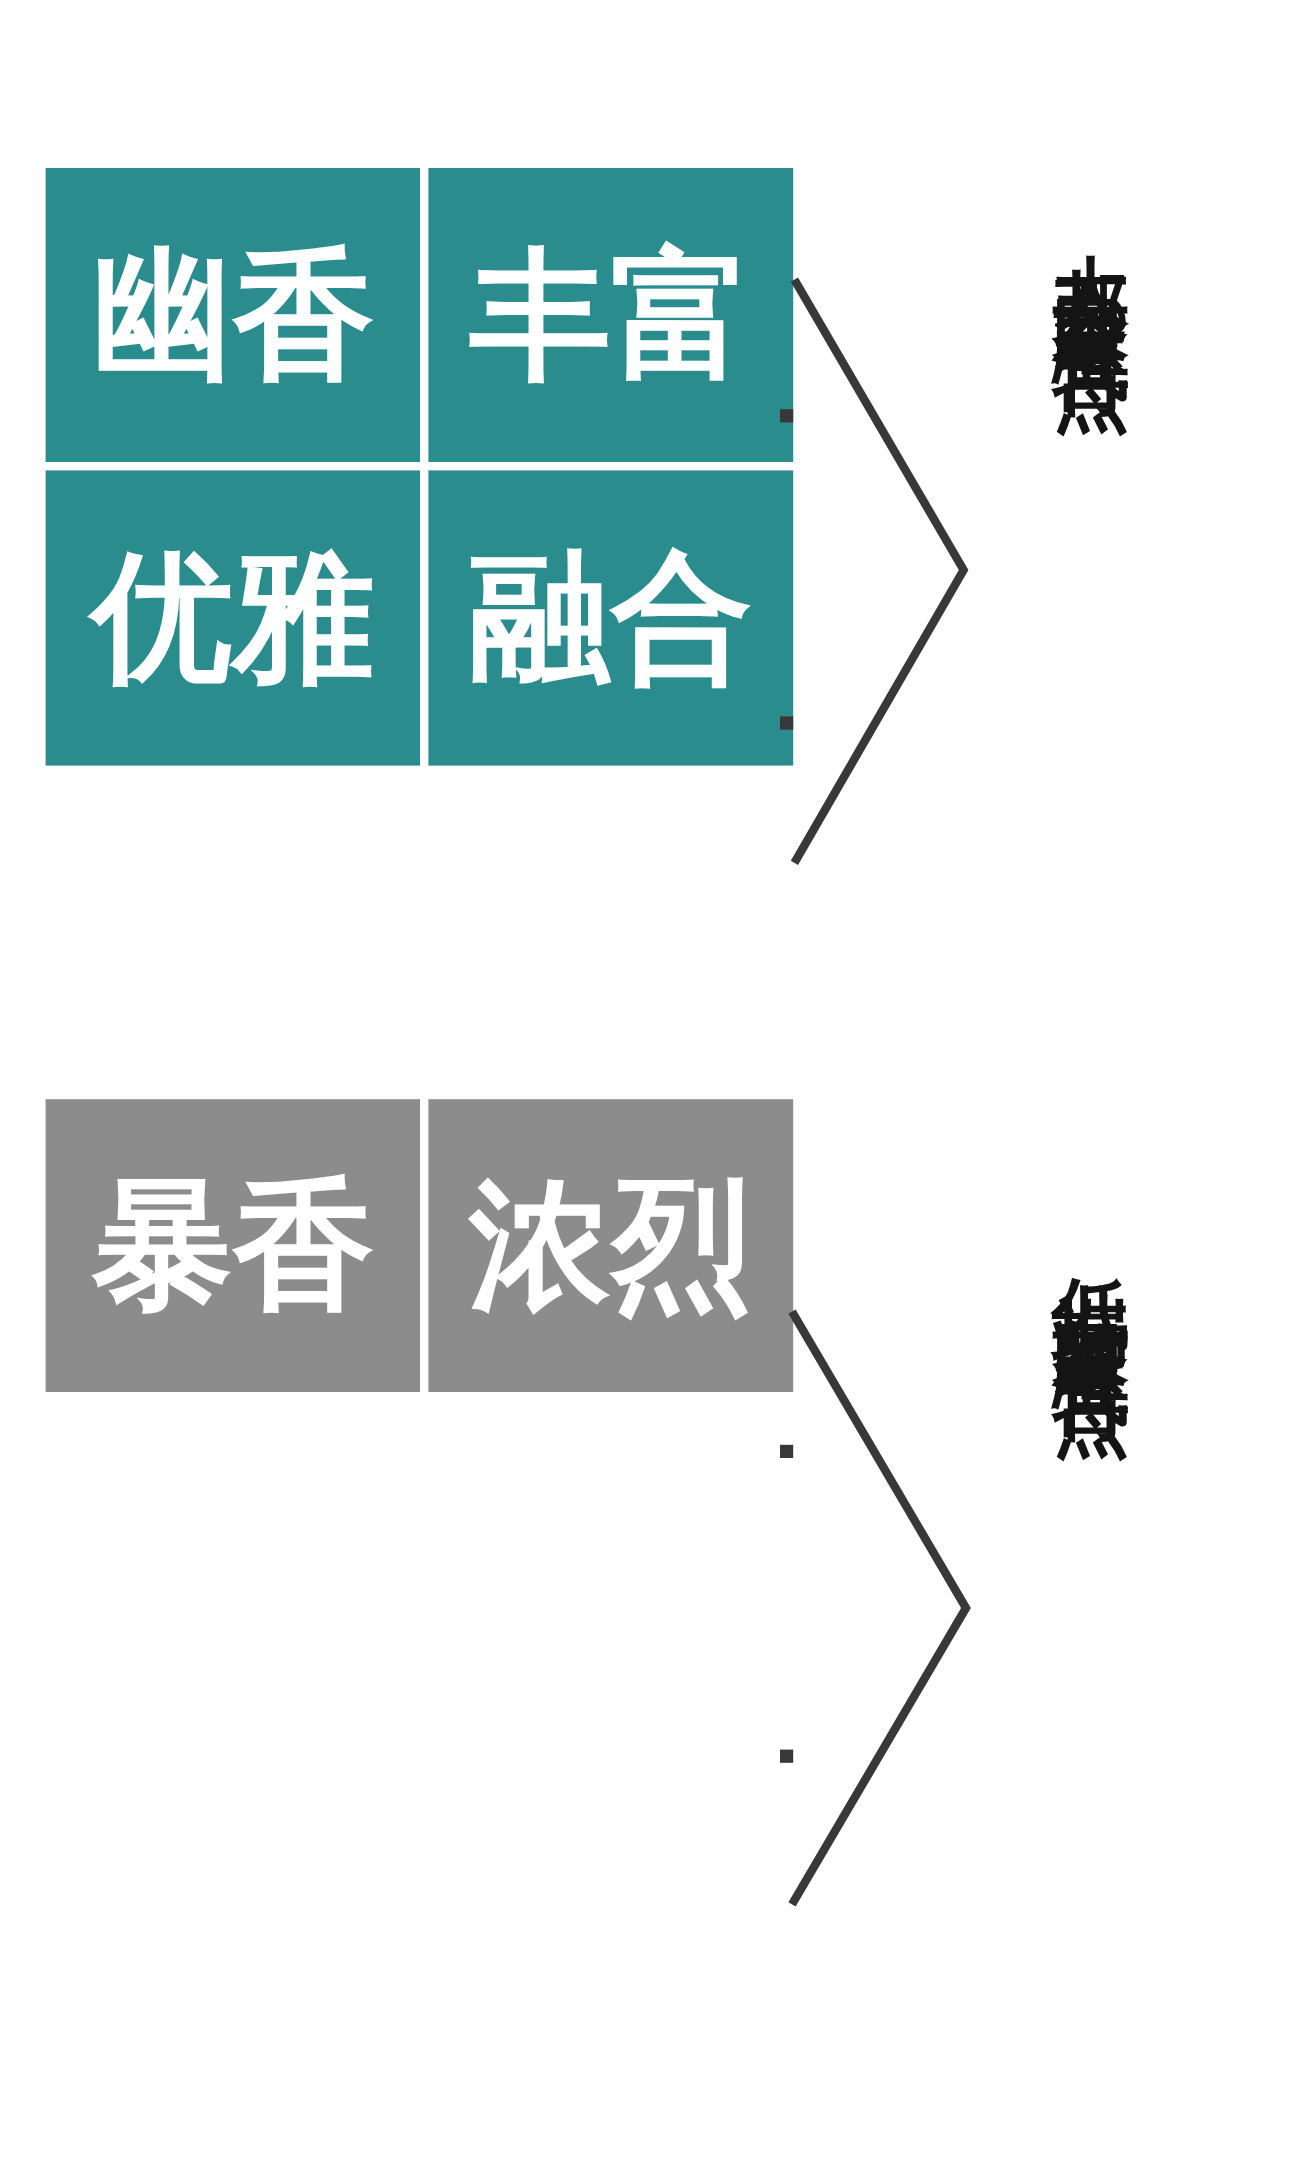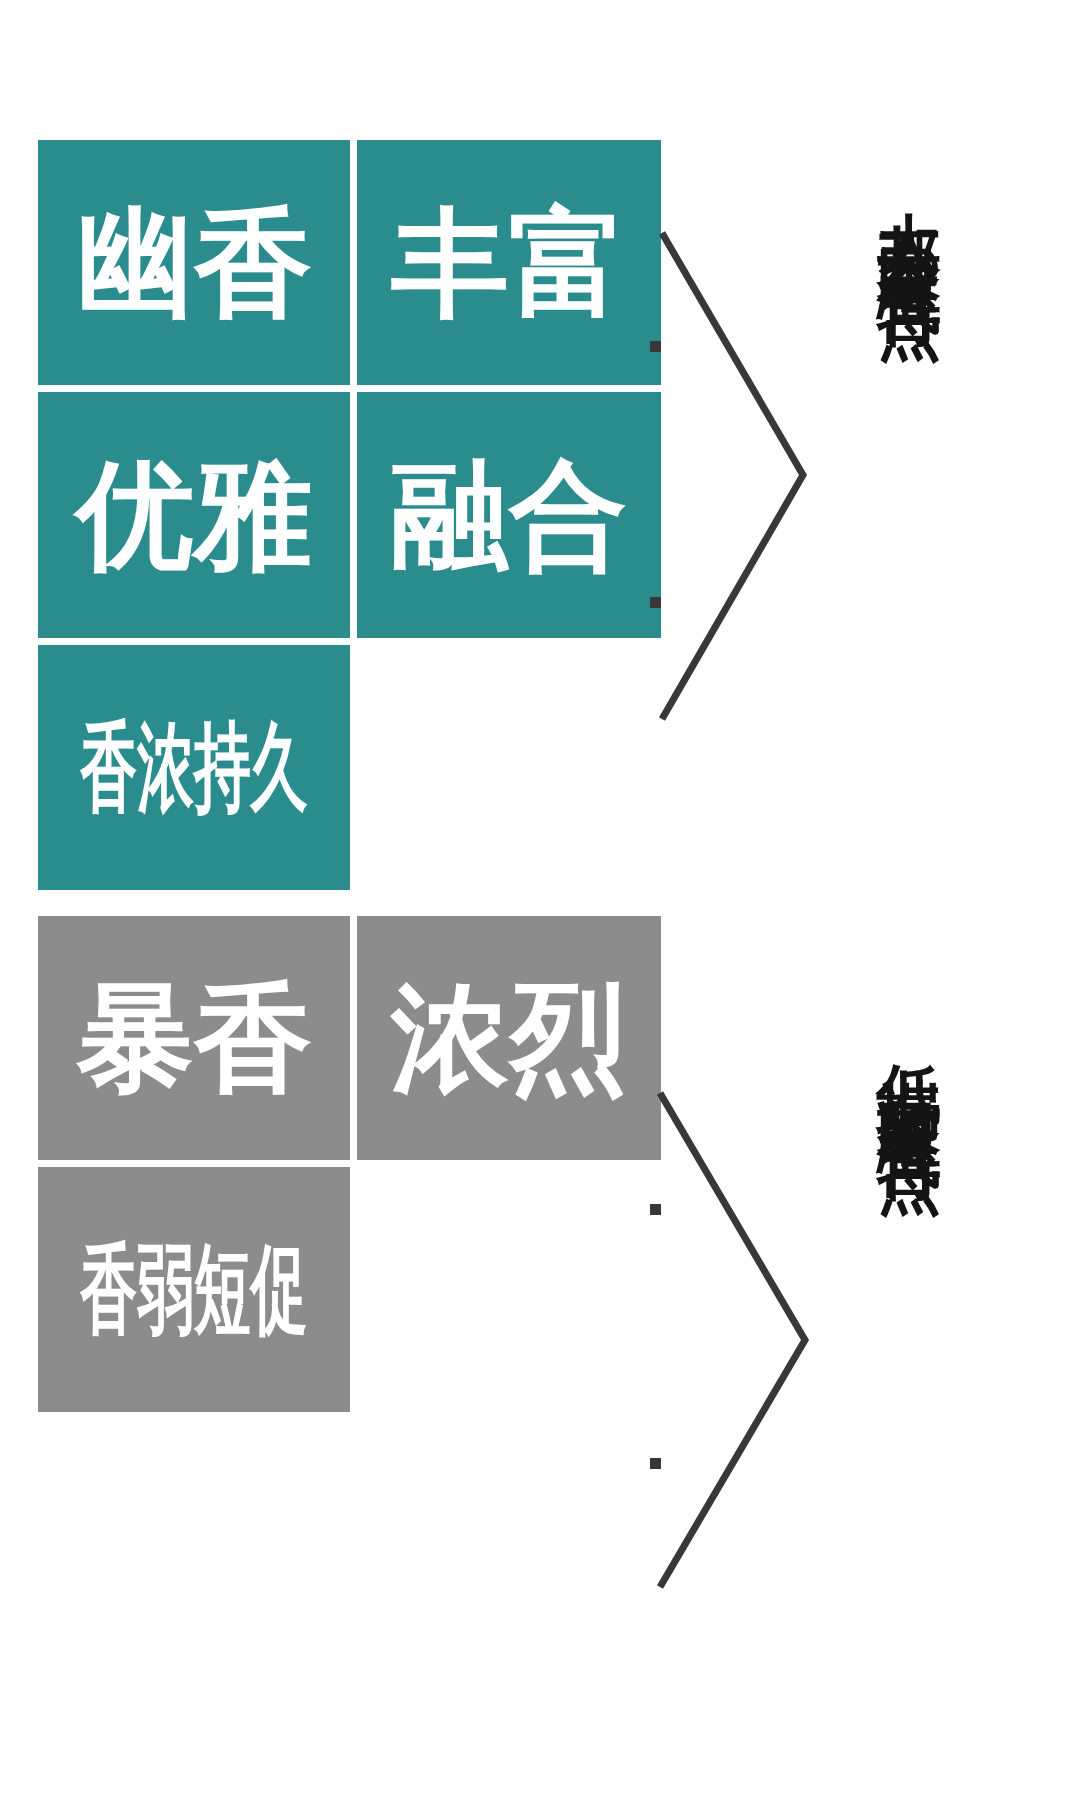--- a/index.html
+++ b/index.html
@@ -80,34 +80,28 @@
     </div>
     <div class="tile">
       <span class="fs-large">丰富</span>
     </div>
     <div class="tile">
       <span class="fs-large">优雅</span>
     </div>
     <div class="tile">
       <span class="fs-large">融合</span>
     </div>
-    <div class="tile">
-      <span class="fs-med squeeze-4">香浓持久</span>
-    </div>
   </div>
 
   <div class="grid lowend">
     <div class="tile">
       <span class="fs-large">暴香</span>
     </div>
     <div class="tile">
       <span class="fs-large">浓烈</span>
-    </div>
-    <div class="tile">
-      <span class="fs-med squeeze-4">香弱短促</span>
     </div>
   </div>
 
   <svg class="bracket-svg" viewBox="0 0 1080 1800" xmlns="http://www.w3.org/2000/svg">
     <polyline points="662,233 803,475 662,719" fill="none" stroke="#383838" stroke-width="7"></polyline>
     <polyline points="660,1093 805,1340 660,1587" fill="none" stroke="#383838" stroke-width="7"></polyline>
   </svg>
 
   <div class="notch" style="left:650px; top:341px;"></div>
   <div class="notch" style="left:650px; top:597px;"></div>

